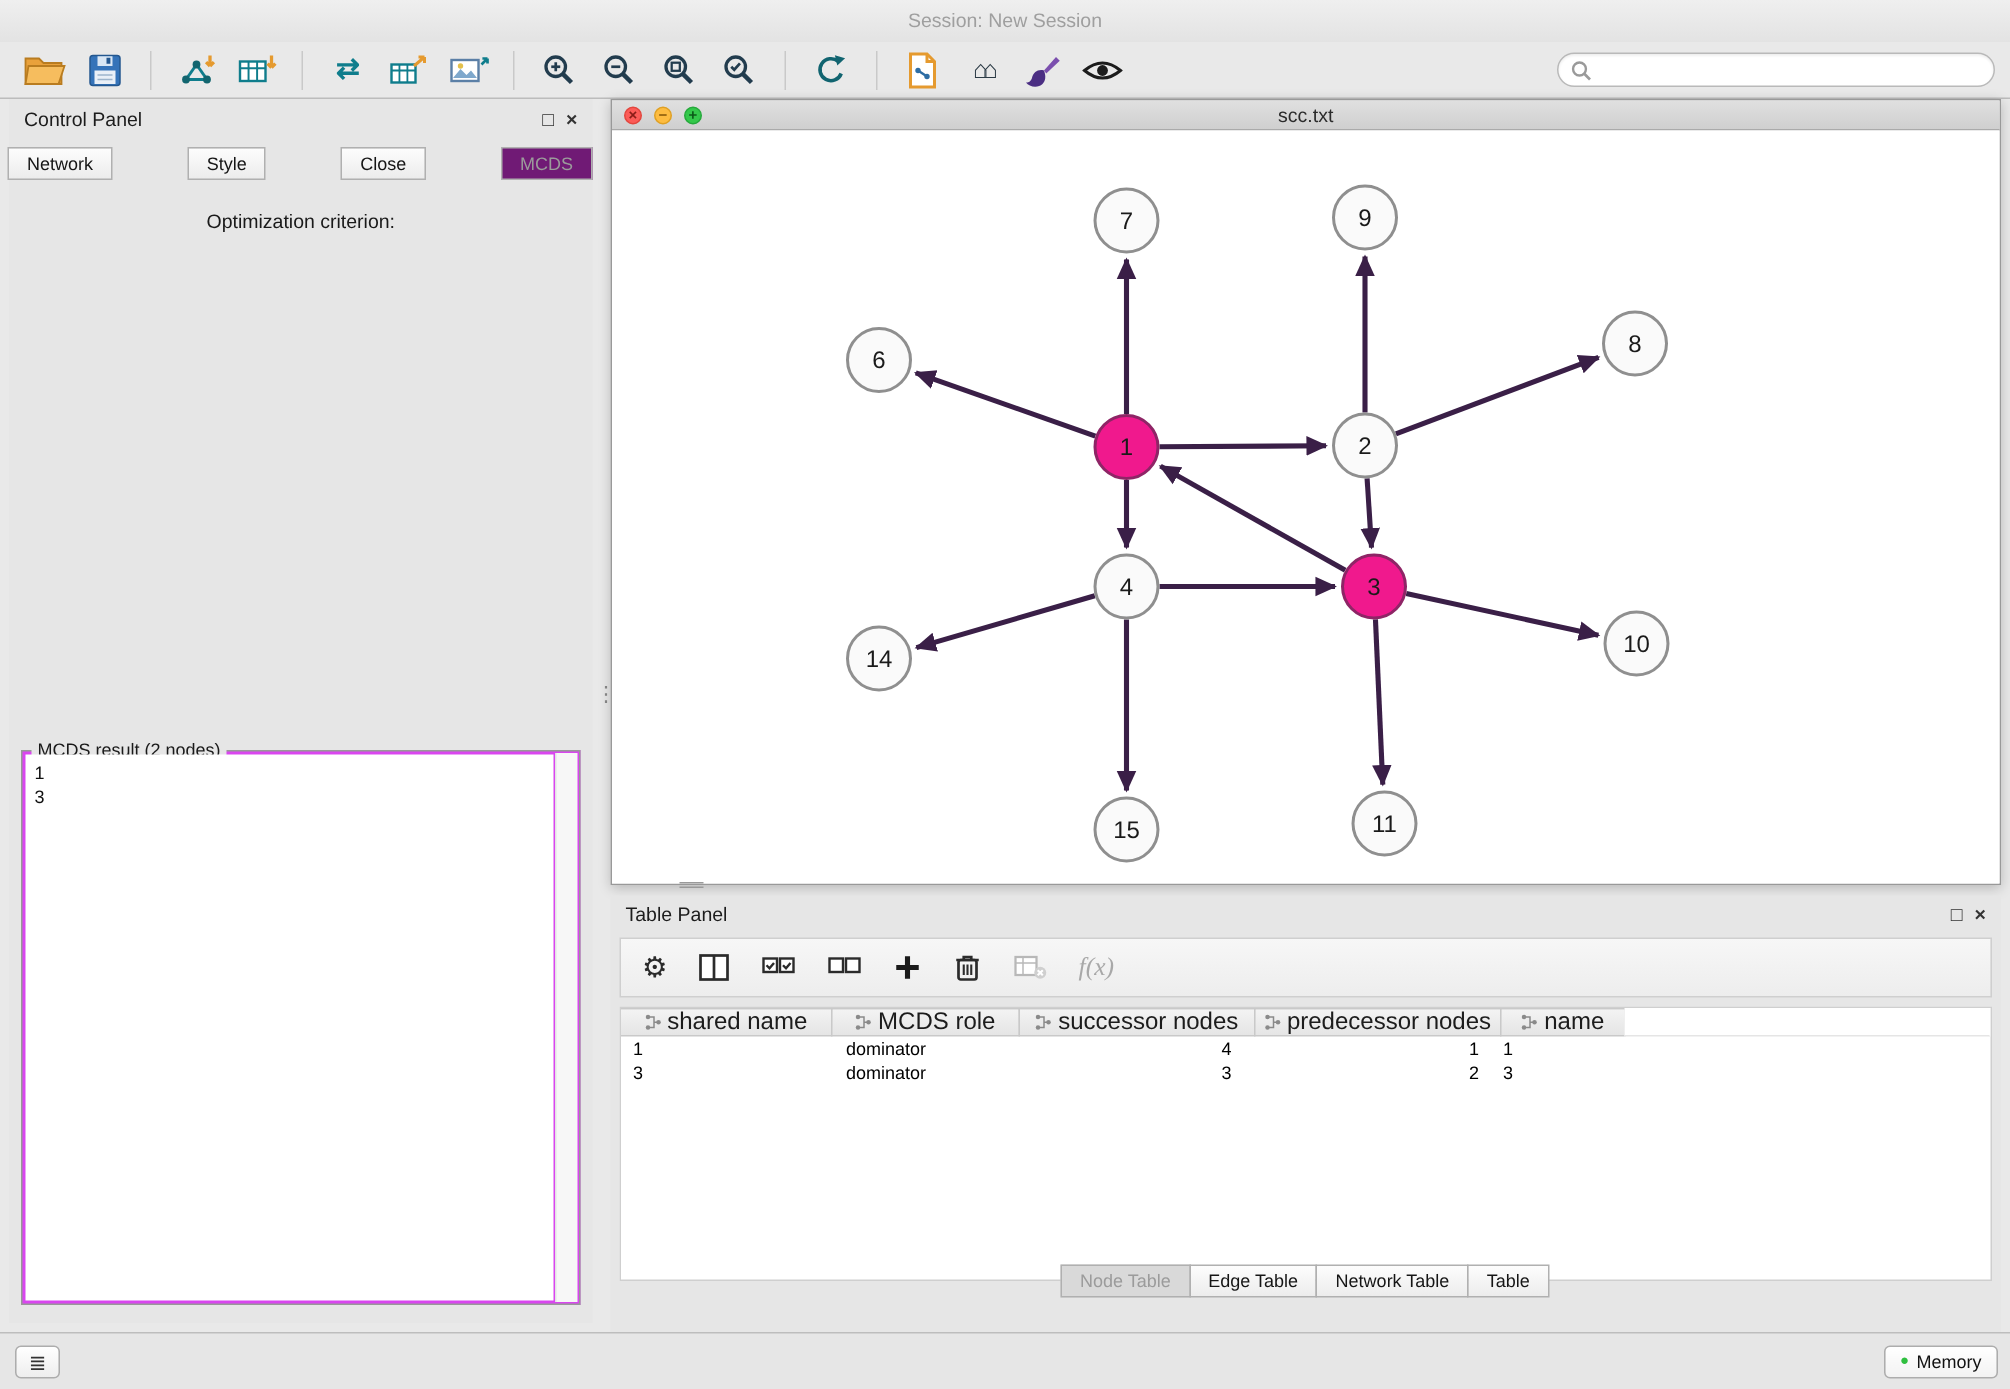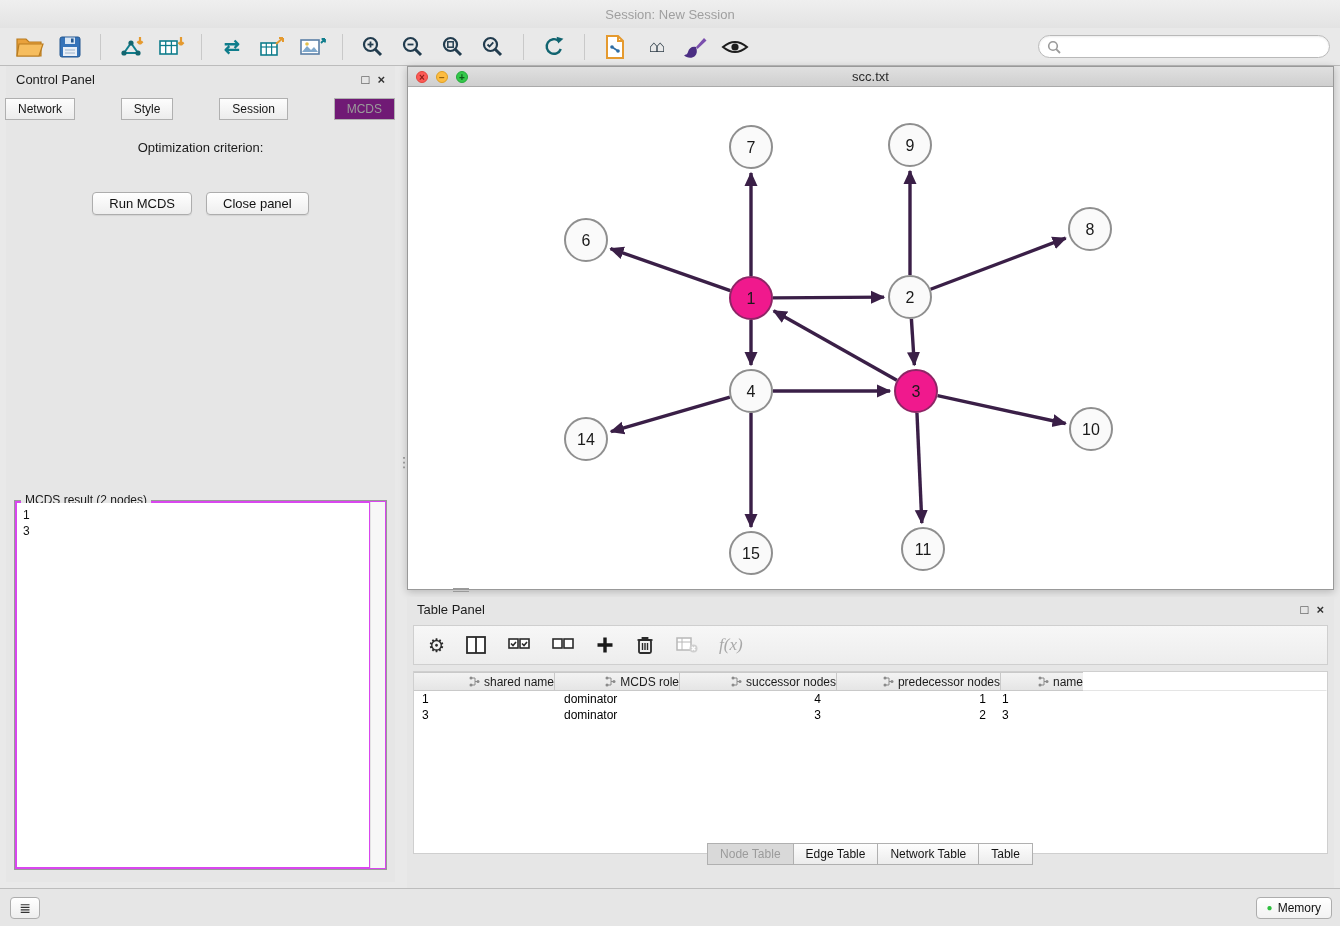--- a/index.html
+++ b/index.html
@@ -52,21 +52,21 @@
 
   
   .table-panel{position:absolute;left:407px;top:597px;width:927px;height:291px;background:#e6e6e6}
   .tp-header{height:24px;display:flex;align-items:center;padding:0 10px;font-size:13px;color:#1c1c1c}
   .tp-toolbar{position:absolute;left:6px;top:28px;right:6px;height:40px;background:linear-gradient(#f7f7f7,#ededed);border:1px solid #cfcfcf;display:flex;align-items:center;padding:0 14px;gap:20px}
   .tp-toolbar .tbi{display:flex;align-items:center;justify-content:center;cursor:default}
   .gear-glyph{font-size:19px;color:#2b2b2b;line-height:1}
   .fx-label{font-family:"Liberation Serif",serif;font-style:italic;font-size:17px;color:#a8a8a8}
   .tp-table{position:absolute;left:6px;top:74px;right:6px;bottom:34px;background:#fff;border:1px solid #cfcfcf;overflow:hidden}
   .tp-thead{display:flex;height:19px}
-  .tp-th{display:flex;align-items:center;justify-content:flex-end;gap:4px;font-size:12px;color:#1c1c1c;background:linear-gradient(#f3f3f3,#e5e5e5);border:1px solid #c9c9c9;margin-left:-1px;overflow:hidden;white-space:nowrap}
+  .tp-th{display:flex;align-items:center;justify-content:center;gap:4px;font-size:16px;color:#1c1c1c;background:linear-gradient(#f3f3f3,#e5e5e5);border:1px solid #c9c9c9;margin-left:-1px;overflow:hidden;white-space:nowrap}
   .tp-th.filler{flex:1;border-left:none;background:#fff;border-color:transparent;border-bottom:1px solid #e5e5e5}
   .tp-row{display:flex;height:16px;align-items:center}
   .tp-td{font-size:12px;color:#000;padding:0 8px;overflow:hidden;white-space:nowrap}
   .tp-tabs{position:absolute;left:0;right:0;bottom:23px;display:flex;justify-content:center}
   .tp-tab{font-size:12px;padding:3px 12px;border:1px solid #b0b0b0;margin-left:-1px;background:linear-gradient(#fdfdfd,#ececec);color:#151515;cursor:default}
   .tp-tab.selected{background:#d9d9d9;color:#9b9b9b}
 
   
   .statusbar{position:absolute;left:0;top:888px;width:1340px;height:38px;border-top:1px solid #bdbdbd;background:#e6e6e6}
   .sb-left-btn{position:absolute;left:10px;top:8px;width:30px;height:22px;border:1px solid #adadad;border-radius:4px;background:linear-gradient(#ffffff,#eeeeee);display:flex;align-items:center;justify-content:center;font-size:14px;color:#333;cursor:default}
@@ -216,28 +216,24 @@
     <div class="panel-header">
       <span>Control Panel</span>
       <span class="panel-btns">
         <span>□</span>
         <span>×</span>
       </span>
     </div>
     <div class="cp-tabs">
         <div class="cp-tab">Network</div>
         <div class="cp-tab">Style</div>
-        <div class="cp-tab">Session</div>
+        <div class="cp-tab">Close</div>
         <div class="cp-tab selected">MCDS</div>
       </div>
     <div class="cp-opt-label">Optimization criterion:</div>
-    <div class="cp-buttons">
-      <button class="mac-btn">Run MCDS</button>
-      <button class="mac-btn">Close panel</button>
-    </div>
     <div class="result-box">
       <span class="result-legend">MCDS result (2 nodes)</span>
       <div class="result-list">
           <div>1</div>
           <div>3</div>
         </div>
       <div class="result-scrollbar"></div>
     </div>
   </div>
 

